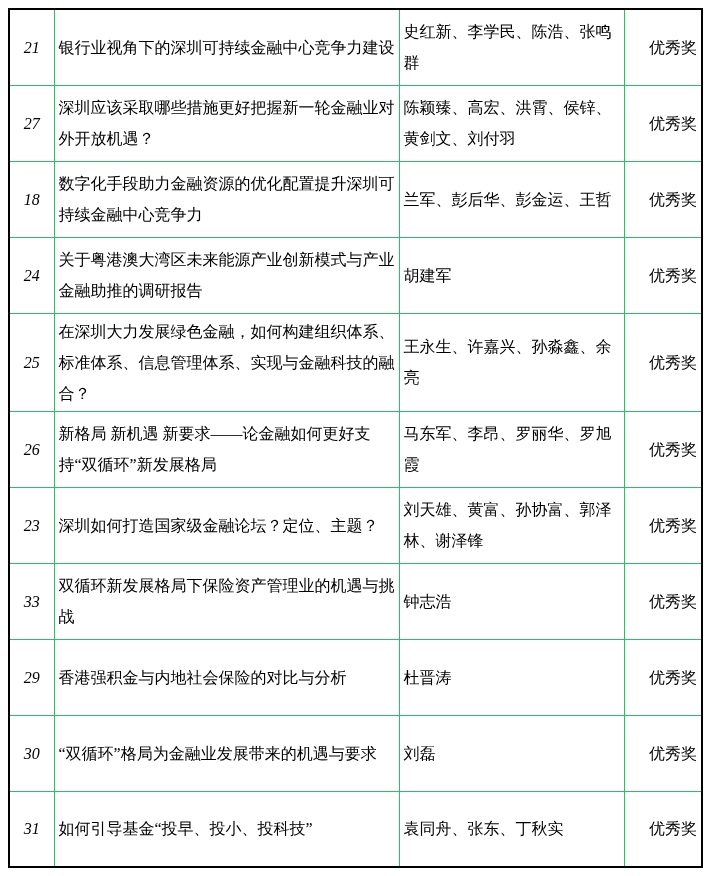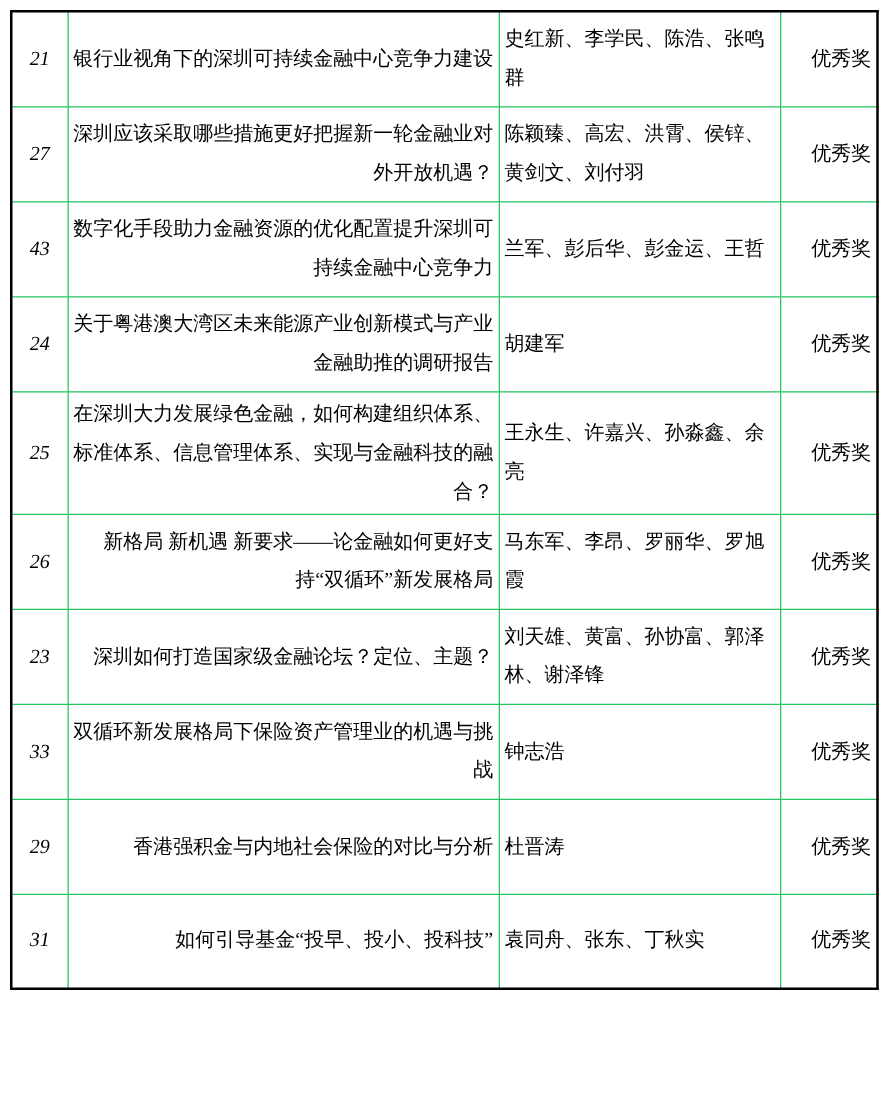--- a/index.html
+++ b/index.html
@@ -35,21 +35,21 @@
   table.awards tr {
     height: 76px; 
   }
   td.c-no {
     text-align: center;
     padding: 2px 1px;
     font-size: 15px;
     font-style: italic;
   }
   td.c-title {
-    text-align: right;
+    text-align: left;
     padding-left: 5px;
     padding-right: 5px;
   }
   td.c-authors {
     text-align: left;
     padding-left: 5px;
     padding-right: 4px;
   }
   td.c-award {
     text-align: right;
@@ -76,21 +76,21 @@
   </tr>
 
   <tr>
     <td class="c-no">27</td>
     <td class="c-title">深圳应该采取哪些措施更好把握新一轮金融业对外开放机遇？</td>
     <td class="c-authors">陈颖臻、高宏、洪霄、侯锌、黄剑文、刘付羽</td>
     <td class="c-award">优秀奖</td>
   </tr>
 
   <tr>
-    <td class="c-no">43</td>
+    <td class="c-no">18</td>
     <td class="c-title">数字化手段助力金融资源的优化配置提升深圳可持续金融中心竞争力</td>
     <td class="c-authors">兰军、彭后华、彭金运、王哲</td>
     <td class="c-award">优秀奖</td>
   </tr>
 
   <tr>
     <td class="c-no">24</td>
     <td class="c-title">关于粤港澳大湾区未来能源产业创新模式与产业金融助推的调研报告</td>
     <td class="c-authors">胡建军</td>
     <td class="c-award">优秀奖</td>
@@ -124,20 +124,26 @@
     <td class="c-award">优秀奖</td>
   </tr>
 
   <tr>
     <td class="c-no">29</td>
     <td class="c-title">香港强积金与内地社会保险的对比与分析</td>
     <td class="c-authors">杜晋涛</td>
     <td class="c-award">优秀奖</td>
   </tr>
 
+  <tr>
+    <td class="c-no">30</td>
+    <td class="c-title">“双循环”格局为金融业发展带来的机遇与要求</td>
+    <td class="c-authors">刘磊</td>
+    <td class="c-award">优秀奖</td>
+  </tr>
 
   <tr>
     <td class="c-no">31</td>
     <td class="c-title">如何引导基金“投早、投小、投科技”</td>
     <td class="c-authors">袁同舟、张东、丁秋实</td>
     <td class="c-award">优秀奖</td>
   </tr>
 </tbody>
   </table>
 </div>

